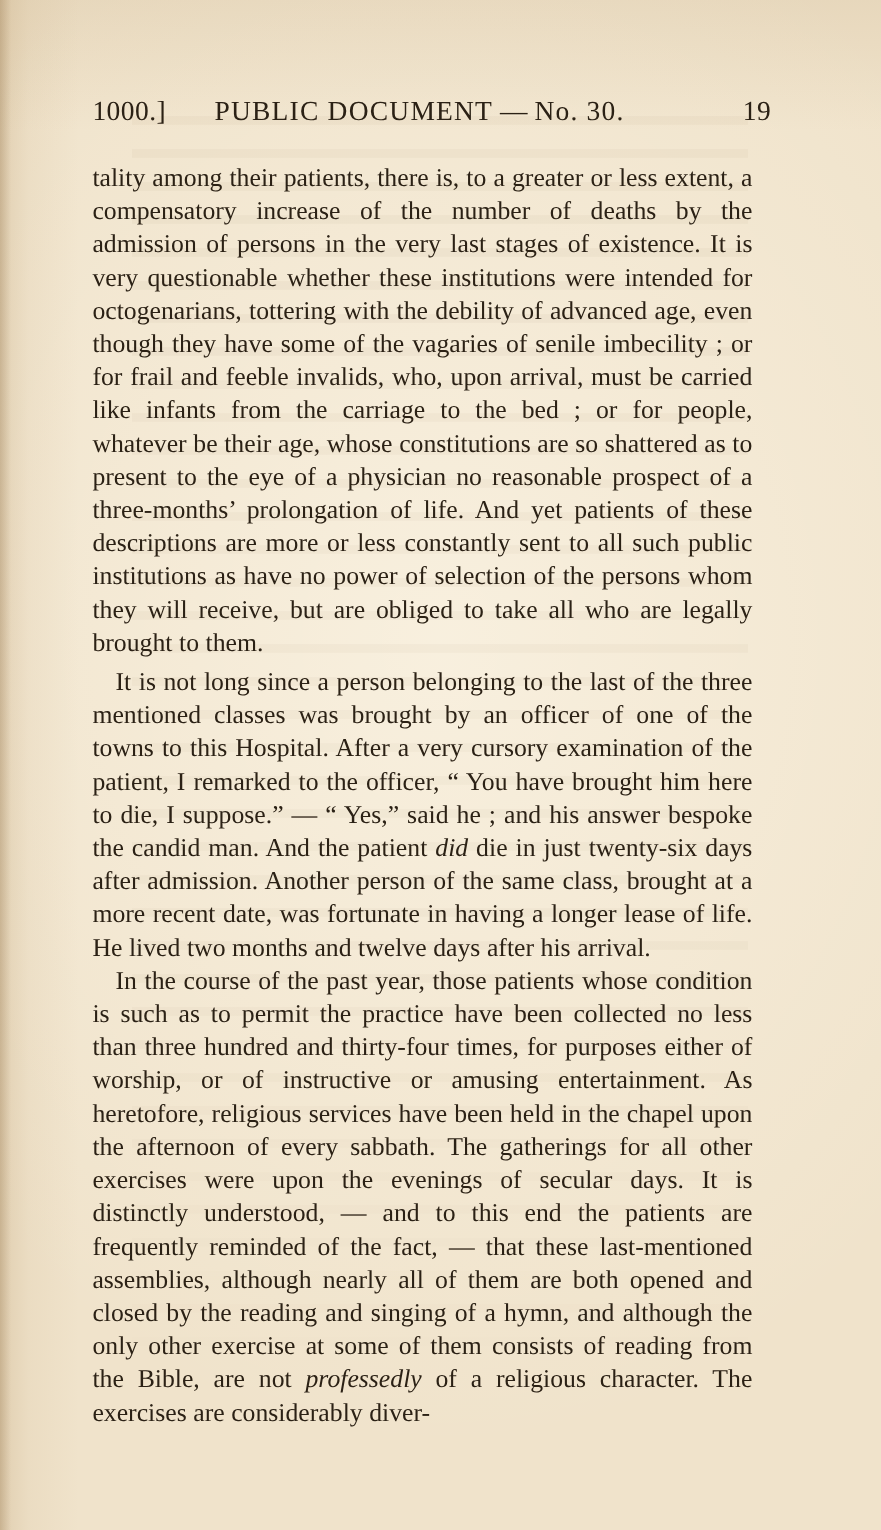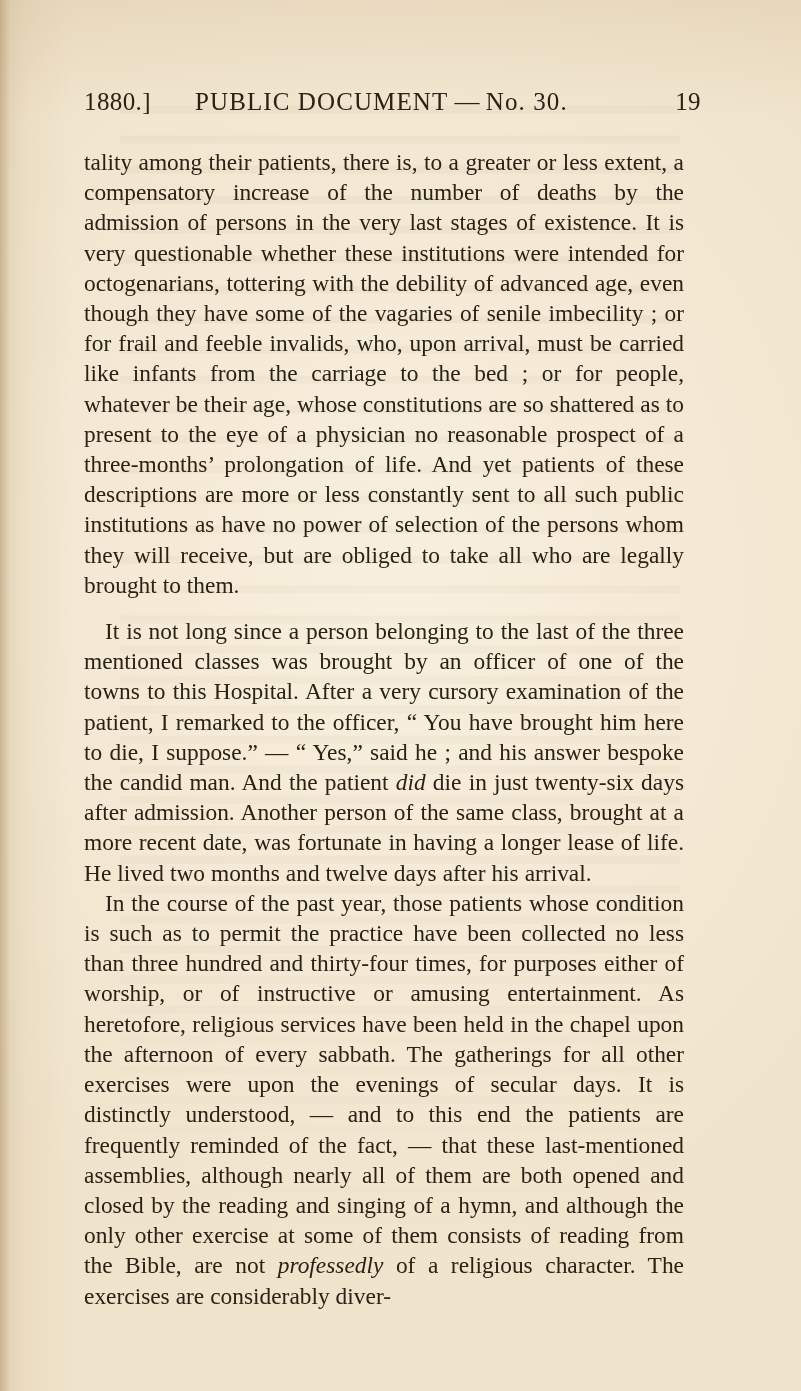--- a/index.html
+++ b/index.html
@@ -86,21 +86,21 @@
     text-align: justify;
     text-indent: 21px;
     -webkit-hyphens: none;
     hyphens: none;
     word-spacing: 0.1px;
   }
   p.para.no-indent {
     text-indent: 0;
   }
   p.para + p.para {
-    margin-top: 16px;
+    margin-top: 5px;
   }
 
   
   .section-heading {
     margin: 0;
     font-size: 20.5px;
     font-weight: normal;
     text-align: center;
     letter-spacing: 1.4px;
     font-variant: small-caps;
@@ -140,21 +140,21 @@
 </head>
 <body>
 
 <div class="page">
 
   <div class="paper-tint"></div>
   <div class="paper-edge"></div>
   <div class="showthrough"></div>
 
   <div class="running-head">
-    <span class="head-year">1880.]</span>
+    <span class="head-year">1000.]</span>
     <span class="head-title">
       <span>PUBLIC  DOCUMENT</span><span class="sep"> — </span><span>No. 30.</span>
     </span>
     <span class="head-folio">19</span>
   </div>
 
   <div class="textblock">
     <div>
         <p class="para no-indent">tality among their patients, there is, to a greater or less extent, a compensatory increase of the number of deaths by the admission of persons in the very last stages of existence. It is very questionable whether these institutions were intended for octogenarians, tottering with the debility of advanced age, even though they have some of the vagaries of senile imbecility ; or for frail and feeble invalids, who, upon arrival, must be carried like infants from the carriage to the bed ; or for people, whatever be their age, whose constitutions are so shattered as to present to the eye of a physician no reasonable prospect of a three-months’ prolongation of life.  And yet patients of these descriptions are more or less constantly sent to all such public institutions as have no power of selection of the persons whom they will receive, but are obliged to take all who are legally brought to them.</p>
         <p class="para">It is not long since a person belonging to the last of the three mentioned classes was brought by an officer of one of the towns to this Hospital.  After a very cursory examination of the patient, I remarked to the officer, “ You have brought him here to die, I suppose.” — “ Yes,” said he ; and his answer bespoke the candid man.  And the patient <em class="ital">did</em> die in just twenty-six days after admission.  Another person of the same class, brought at a more recent date, was fortunate in having a longer lease of life.  He lived two months and twelve days after his arrival.</p>

